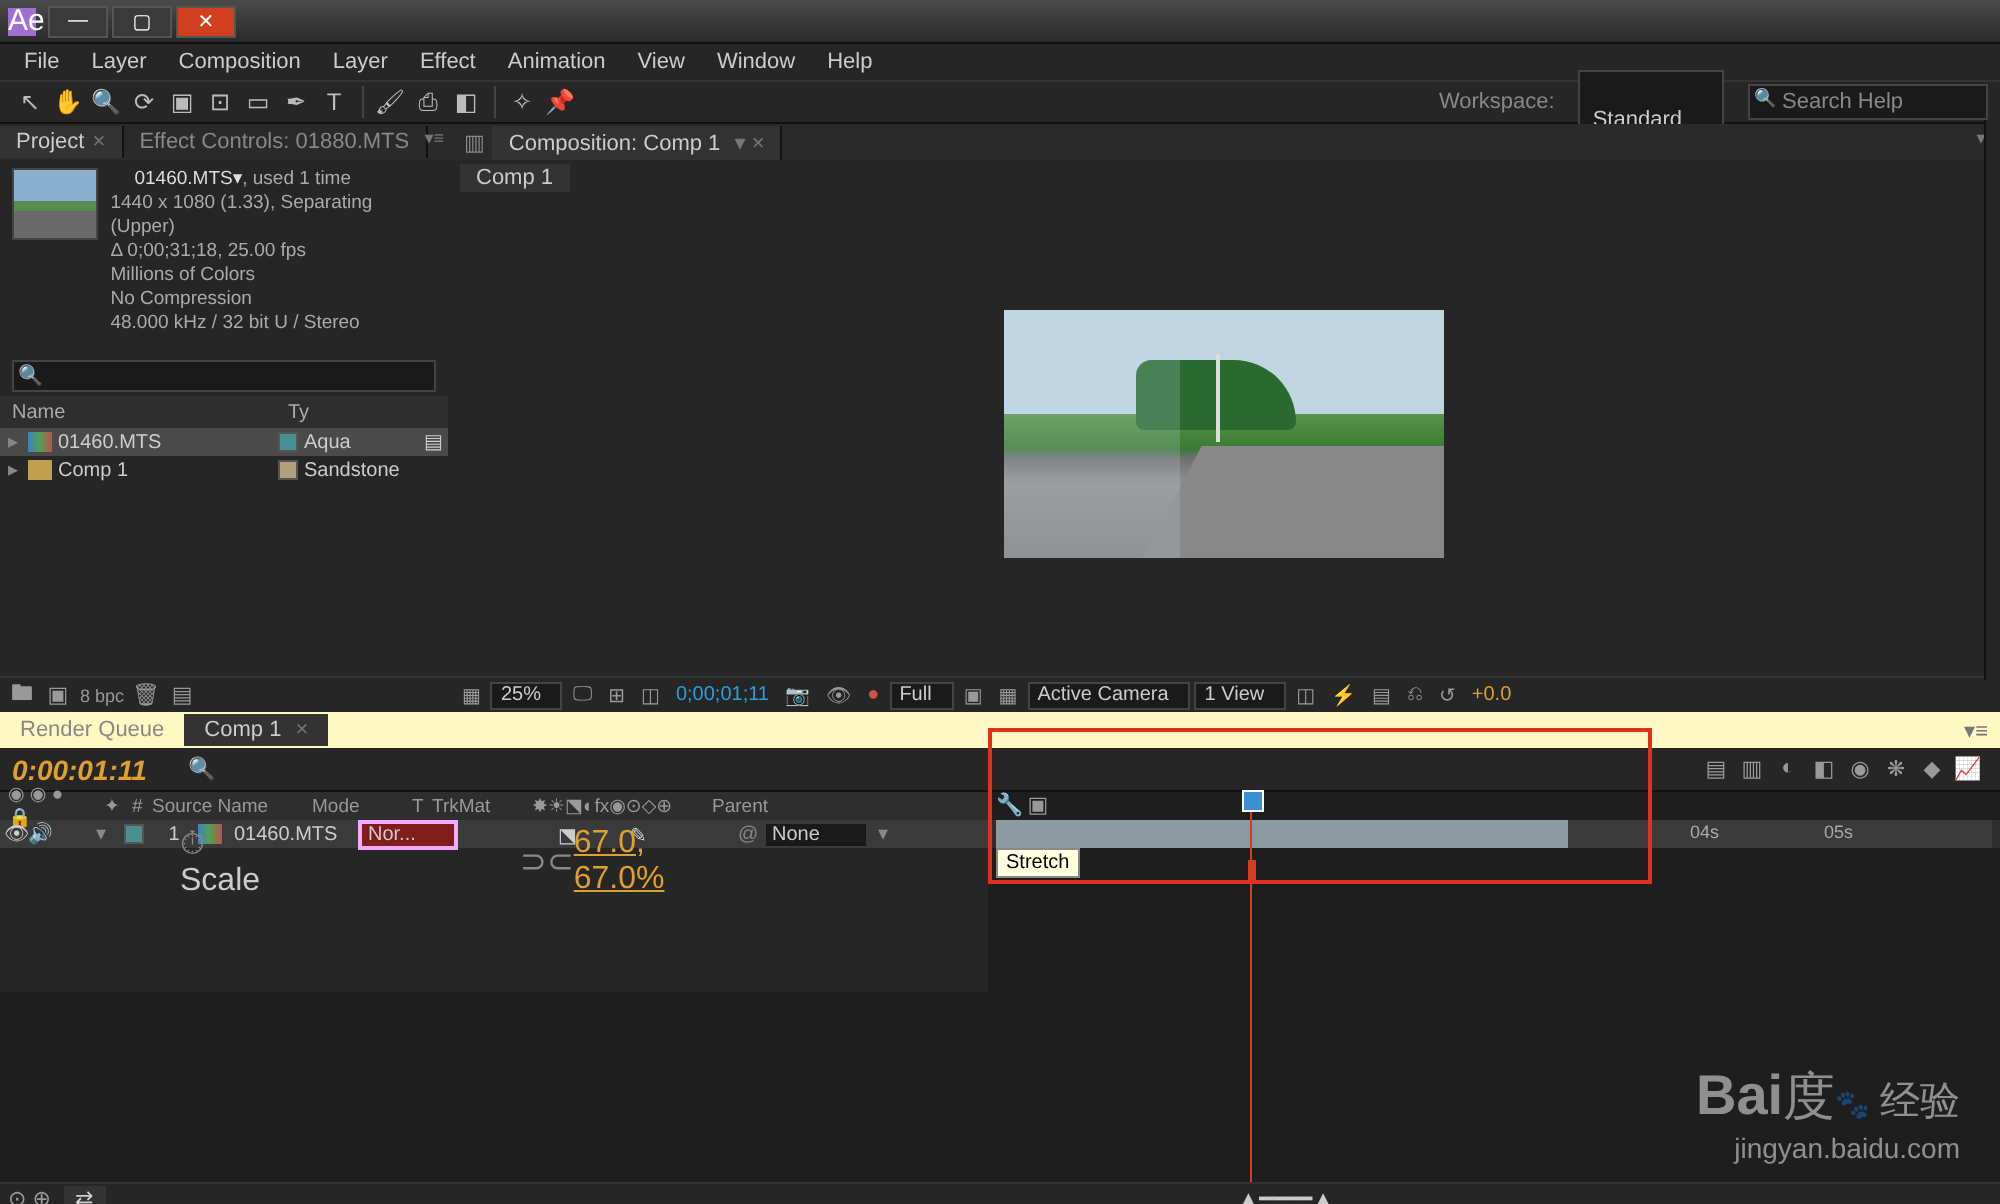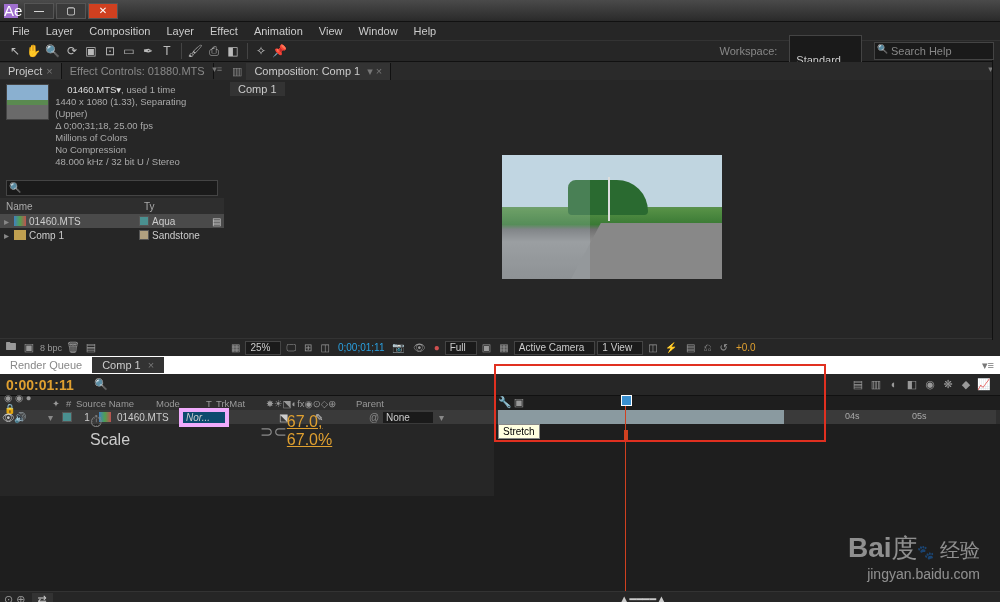--- a/index.html
+++ b/index.html
@@ -58,40 +58,40 @@
 .tree1 { position: absolute; top: 20%; left: 30%; width: 80px; height: 35px; background: #2a6a30; border-radius: 10px 40px 5px 5px; }
 .sky-reflect { position: absolute; left: 0; top: 0; width: 40%; height: 100%; background: rgba(200,220,235,0.2); }
 .pole { position: absolute; left: 48%; top: 18%; width: 2px; height: 35%; background: #ddd; }
 .viewer-bottom { height: 18px; background: #262626; display: flex; align-items: center; gap: 2px; padding: 0 4px; font-size: 10px; border-top: 1px solid #333; color: #999; }
 .vb-item { display: flex; align-items: center; height: 14px; padding: 0 3px; }
 .vb-sel { background: #1a1a1a; border: 1px solid #444; padding: 0 10px 0 4px; color: #ccc; }
 .vb-tc { color: #2aa0e0; }
 .vb-exp { color: #e0a030; }
 
 .timeline-wrap { height: 251px; background: #1e1e1e; position: relative; }
-.tl-tabs { height: 18px; background: #ffffff; display: flex; align-items: center; }
+.tl-tabs { height: 18px; background: #fef9c3; display: flex; align-items: center; }
 .tl-tab { padding: 2px 10px; color: #888; }
 .tl-tab.active { background: #333; color: #ccc; }
 .tl-header-row { height: 22px; display: flex; align-items: center; background: #262626; border-bottom: 1px solid #111; }
-.tl-tc { color: #e0a030; font-size: 14px; font-weight: bold; padding: 0 6px; width: 90px; }
+.tl-tc { color: #e0a030; font-size: 14px; font-weight: bold; padding: 0 6px; width: 90px; font-style: italic; }
 .tl-search-ic { color: #777; margin-left: 4px; }
 .tl-tools-mid { margin-left: auto; margin-right: 8px; display: flex; gap: 2px; color: #999; }
 .tl-tools-mid span { width: 16px; text-align: center; }
 .tl-content { display: flex; height: 100px; }
 .tl-left { width: 494px; background: #262626; }
 .tl-right { flex: 1; background: #1e1e1e; position: relative; }
 .tl-colhead { height: 14px; background: #2e2e2e; display: flex; font-size: 9.5px; color: #999; align-items: center; }
 .tl-colhead .c { padding: 0 4px; }
 .tl-layer-row { height: 14px; display: flex; align-items: center; font-size: 10px; color: #ccc; }
 .tl-layer-row.sel { background: #3a3a3a; }
 .eye-group { width: 48px; display: flex; gap: 2px; padding-left: 2px; }
 .eye-group span { width: 10px; }
 .layer-num { width: 24px; text-align: center; }
 .layer-name { flex: 0 0 80px; display: flex; align-items: center; gap: 3px; }
-.mode-sel { width: 50px; background: #0c4a6e; border: 4px solid #f0abfc; padding: 0 3px; font-style: italic; }
+.mode-sel { width: 50px; background: #7f1d1d; border: 2px solid #f0abfc; padding: 0 3px; }
 .trkmat { width: 50px; }
 .switches { display: flex; gap: 2px; width: 90px; }
 .switches span { width: 10px; height: 10px; }
 .parent-sel { width: 50px; background: #1a1a1a; padding: 0 3px; }
 .prop-row { height: 14px; display: flex; align-items: center; font-size: 16px; }
 .prop-name { padding-left: 90px; color: #ccc; }
 .prop-val { color: #e0a030; text-decoration: underline; margin-left: auto; margin-right: 170px; }
 .stopwatch { color: #888; margin-right: 4px; }
 .tl-bottom { position: absolute; bottom: 0; left: 0; right: 0; height: 16px; background: #262626; display: flex; align-items: center; padding: 0 4px; gap: 6px; border-top: 1px solid #333; }
 

